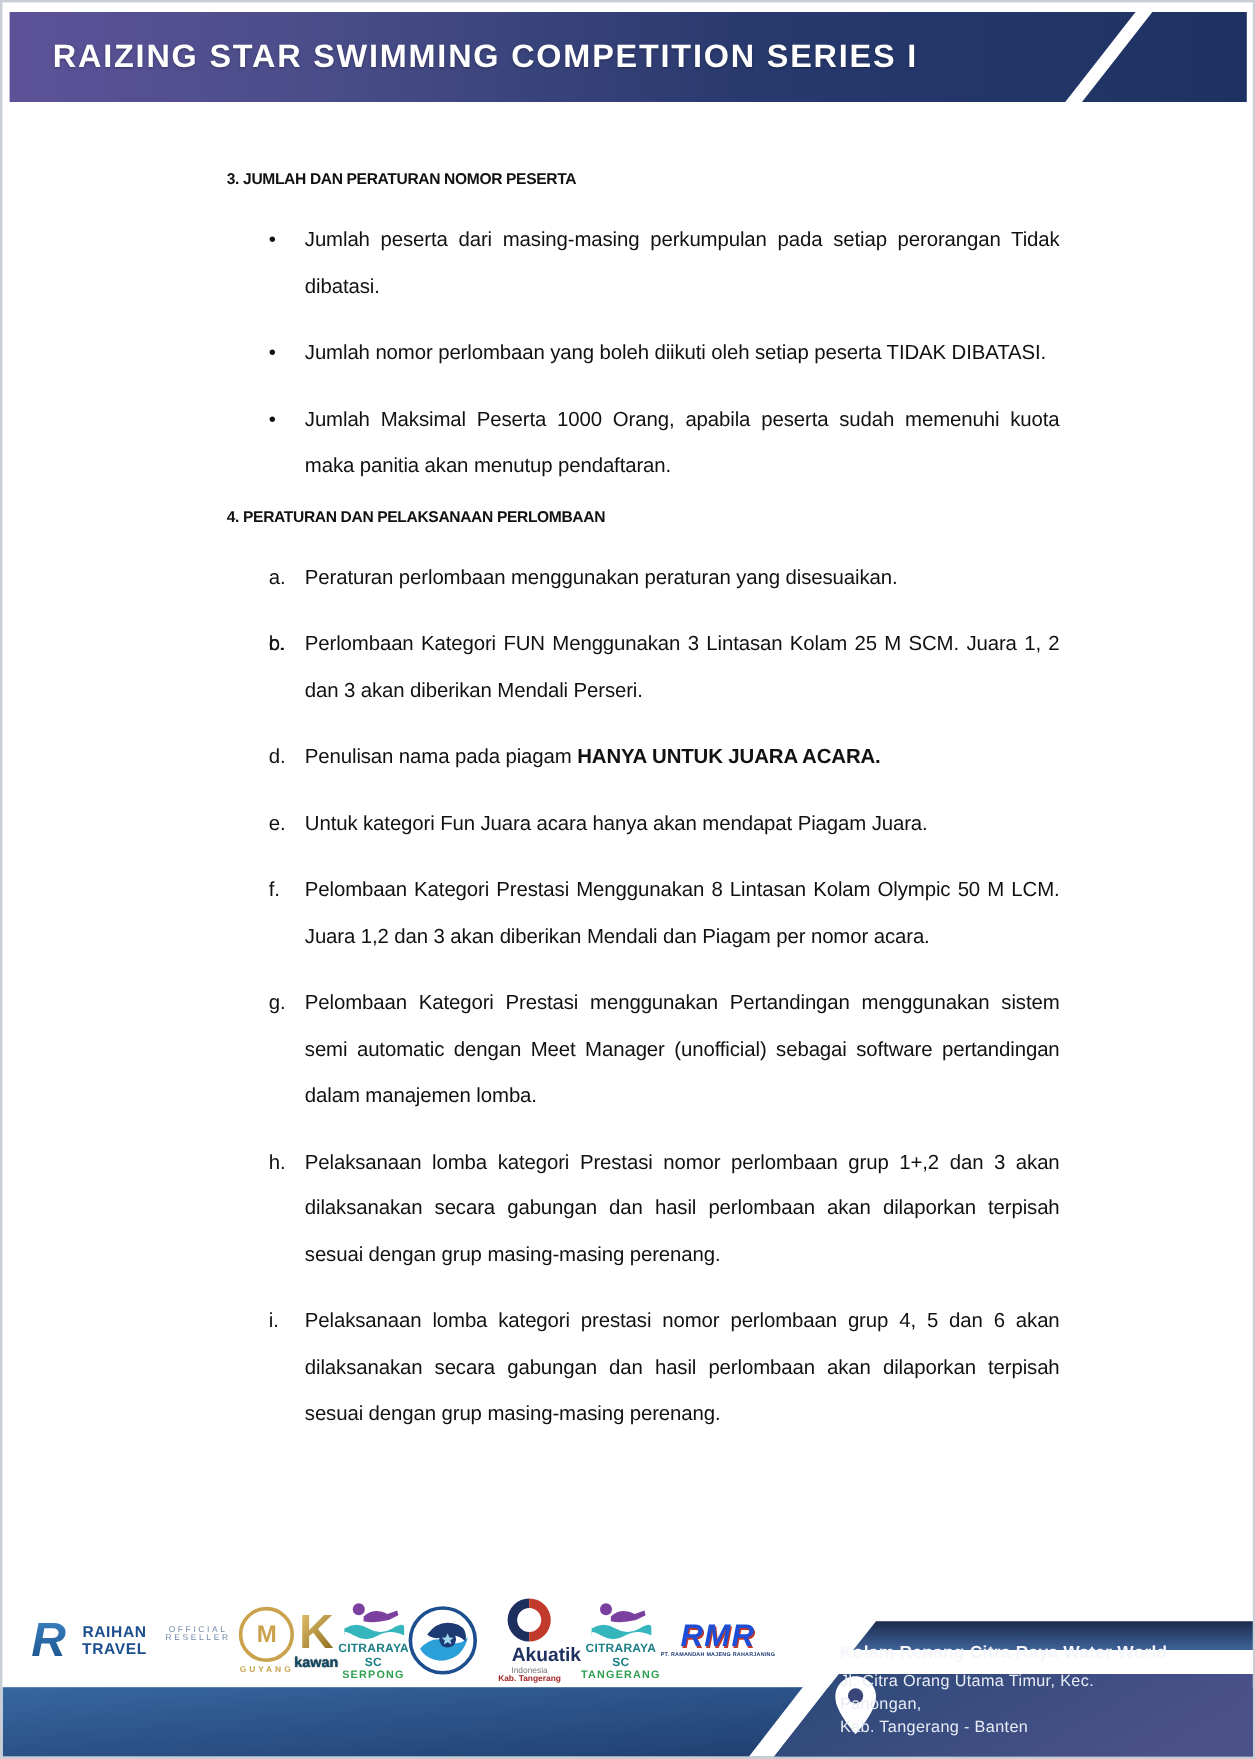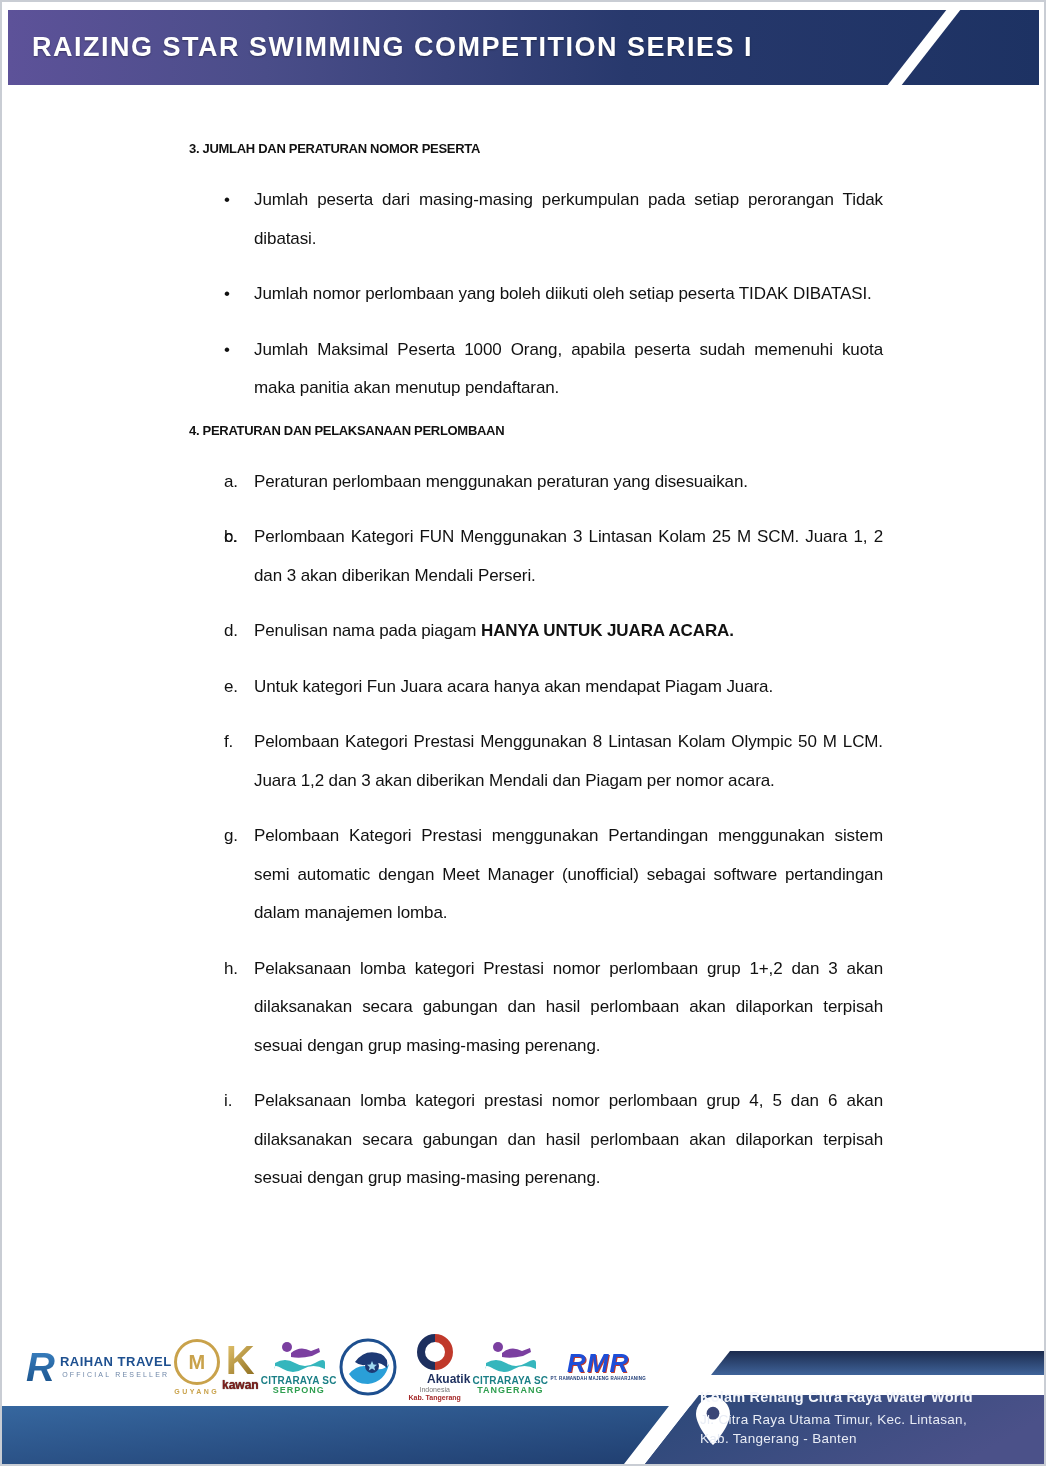--- a/index.html
+++ b/index.html
@@ -2,52 +2,52 @@
 <html><head>
 <meta charset="utf-8">
 <style>
   html,body{margin:0;padding:0;background:#e8e8e8;font-family:"Liberation Sans",sans-serif;}
   .page{position:relative;width:1046px;height:1466px;background:#ffffff;border:2px solid #c9cdd4;box-sizing:border-box;overflow:hidden;margin:0 auto;}
 
   
   .header{position:absolute;top:8px;left:6px;right:5px;height:75px;
     background:linear-gradient(90deg,#5d5299 0%,#4a4d89 25%,#28396d 60%,#1d3263 100%);
     display:flex;align-items:center;overflow:hidden;}
-  .header-title{color:#ffffff;font-weight:bold;font-size:27px;letter-spacing:1.5px;padding-left:24px;white-space:nowrap;
+  .header-title{color:#ffffff;font-weight:bold;font-size:27px;letter-spacing:1.5px;padding-left:36px;white-space:nowrap;
     text-shadow:0 1px 2px rgba(0,0,0,.35);}
   .header-slash{position:absolute;top:-6px;bottom:-6px;right:108px;width:14px;background:#ffffff;transform:skewX(-38deg);}
 
   
   .content{position:absolute;left:187px;top:126px;width:694px;color:#111111;}
   .sec-heading{font-weight:bold;font-size:13px;letter-spacing:-0.3px;line-height:30px;margin:6px 0 16px 0;}
   .sec{margin-bottom:8px;}
   .li{position:relative;padding-left:65px;text-align:justify;font-size:17px;line-height:38.5px;letter-spacing:-0.1px;}
   .sec-3 .li{margin-bottom:1px;}
   .sec-4 .li{margin-bottom:10px;}
   .li .marker{position:absolute;left:35px;top:0;text-align:left;}
   .li b{font-weight:bold;}
 
   
   .sponsors{position:absolute;top:1326px;left:24px;width:620px;height:78px;display:flex;align-items:center;justify-content:space-between;}
   .logo{display:flex;flex-direction:column;align-items:center;justify-content:center;text-align:center;line-height:1.1;}
   .logo-raihan{flex-direction:row;align-items:center;}
   .raihan-r{font-size:40px;font-weight:bold;font-style:italic;color:#2b6cb3;margin-right:5px;
     background:linear-gradient(180deg,#3d85c6,#174e86);-webkit-background-clip:text;background-clip:text;color:transparent;}
-  .raihan-txt{display:flex;flex-direction:column;align-items:center;}
+  .raihan-txt{display:flex;flex-direction:row;align-items:flex-start;}
   .raihan-name{font-size:13px;font-weight:bold;color:#1d4f8f;letter-spacing:.5px;}
   .raihan-sub{font-size:7px;color:#6f87a8;letter-spacing:2.2px;margin-top:2px;}
   .guyang-ring{width:40px;height:40px;border-radius:50%;border:3px solid #c9a24b;display:flex;align-items:center;justify-content:center;
     color:#c9a24b;font-weight:bold;font-size:20px;}
   .guyang-name{font-size:7px;font-weight:bold;color:#c9a24b;letter-spacing:2.5px;margin-top:3px;}
   .kawan-k{font-size:40px;font-weight:bold;color:#b8922f;line-height:.9;
     background:linear-gradient(135deg,#e6c670,#8a6a1c);-webkit-background-clip:text;background-clip:text;color:transparent;}
-  .kawan-name{font-size:12px;font-weight:bold;color:#7f1d1d;text-shadow:0 0 1px #201700;margin-top:1px;}
+  .kawan-name{font-size:12px;font-weight:bold;color:#0c4a6e;text-shadow:0 0 1px #201700;margin-top:1px;}
   .citra-name{font-size:10px;font-weight:bold;color:#1b7f86;letter-spacing:.2px;margin-top:2px;}
   .citra-city{font-size:9px;font-weight:bold;color:#2e9e4f;letter-spacing:1px;}
-  .akuatik-name{font-size:12px;font-weight:bold;color:#1d2f5e;margin-top:1px;margin-left:28px;}
+  .akuatik-name{font-size:16px;font-weight:bold;color:#1d2f5e;margin-top:1px;margin-left:28px;}
   .akuatik-sub{font-size:7px;color:#777777;}
   .akuatik-sub2{font-size:7px;font-weight:bold;color:#a52a2a;}
   .rmr-name{font-size:26px;font-weight:bold;font-style:italic;letter-spacing:1px;line-height:.9;
     color:#1d4ed8;text-shadow:1px 1px 0 #c0392b;}
   .rmr-sub{font-size:4.5px;font-weight:bold;color:#1d3a75;letter-spacing:.2px;margin-top:2px;white-space:nowrap;}
 
   
   .banner{position:absolute;left:0;right:0;bottom:0;height:160px;pointer-events:none;}
   .banner svg{display:block;}
   .address{position:absolute;left:698px;bottom:16px;width:280px;color:#f4f6fb;margin-top:36px;}
@@ -177,18 +177,18 @@
       <polygon points="728,47 1046,47 1046,71 709,71" fill="url(#ribbonGrad)"></polygon>
     </svg>
 
     <svg class="pin" viewBox="0 0 24 34">
       <path d="M12 0C5.4 0 0 5.4 0 12c0 9 12 22 12 22s12-13 12-22C24 5.4 18.6 0 12 0z" fill="#ffffff"></path>
       <circle cx="12" cy="11.5" r="4.5" fill="#3a4677"></circle>
     </svg>
 
     <div class="address">
       <div class="venue">Kolam Renang Citra Raya Water World</div>
-      <div class="line">Jl. Citra Raya Utama Timur, Kec. Lintasan,</div>
+      <div class="line">Jl. Citra Orang Utama Timur, Kec. Panongan,</div>
       <div class="line">Kab. Tangerang - Banten</div>
     </div>
   </div>
 
 </div>
 
 </body></html>

